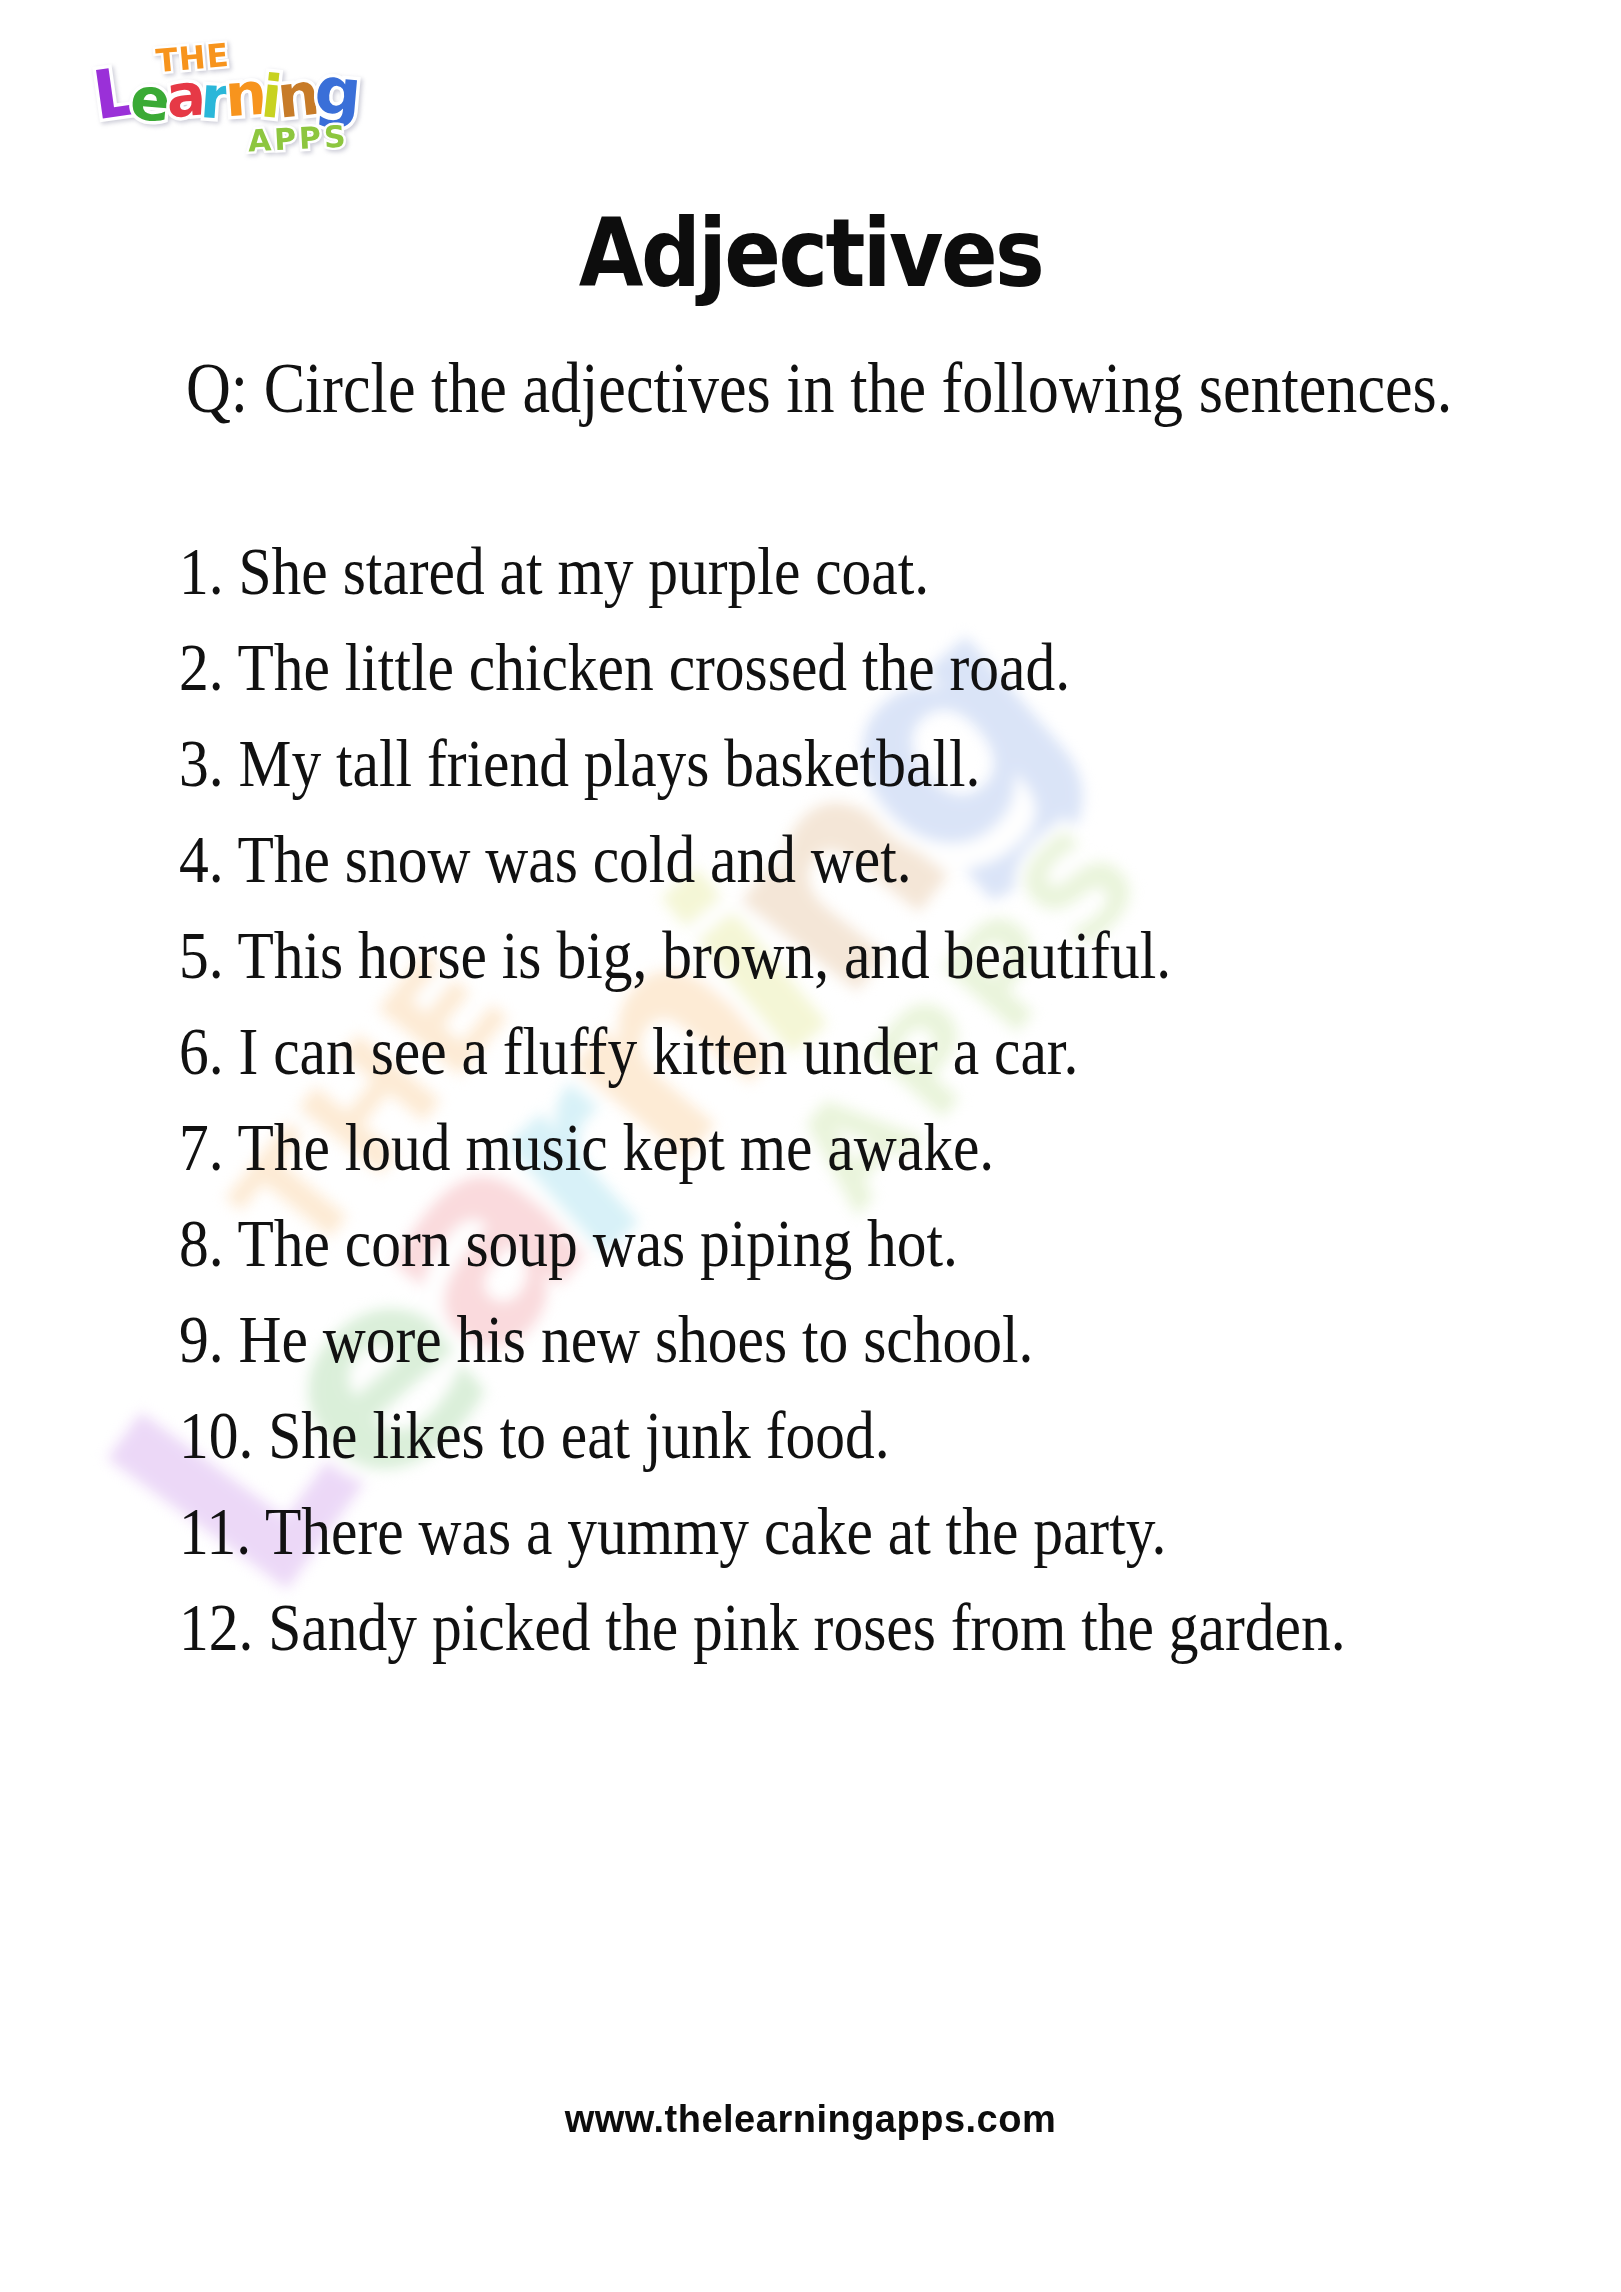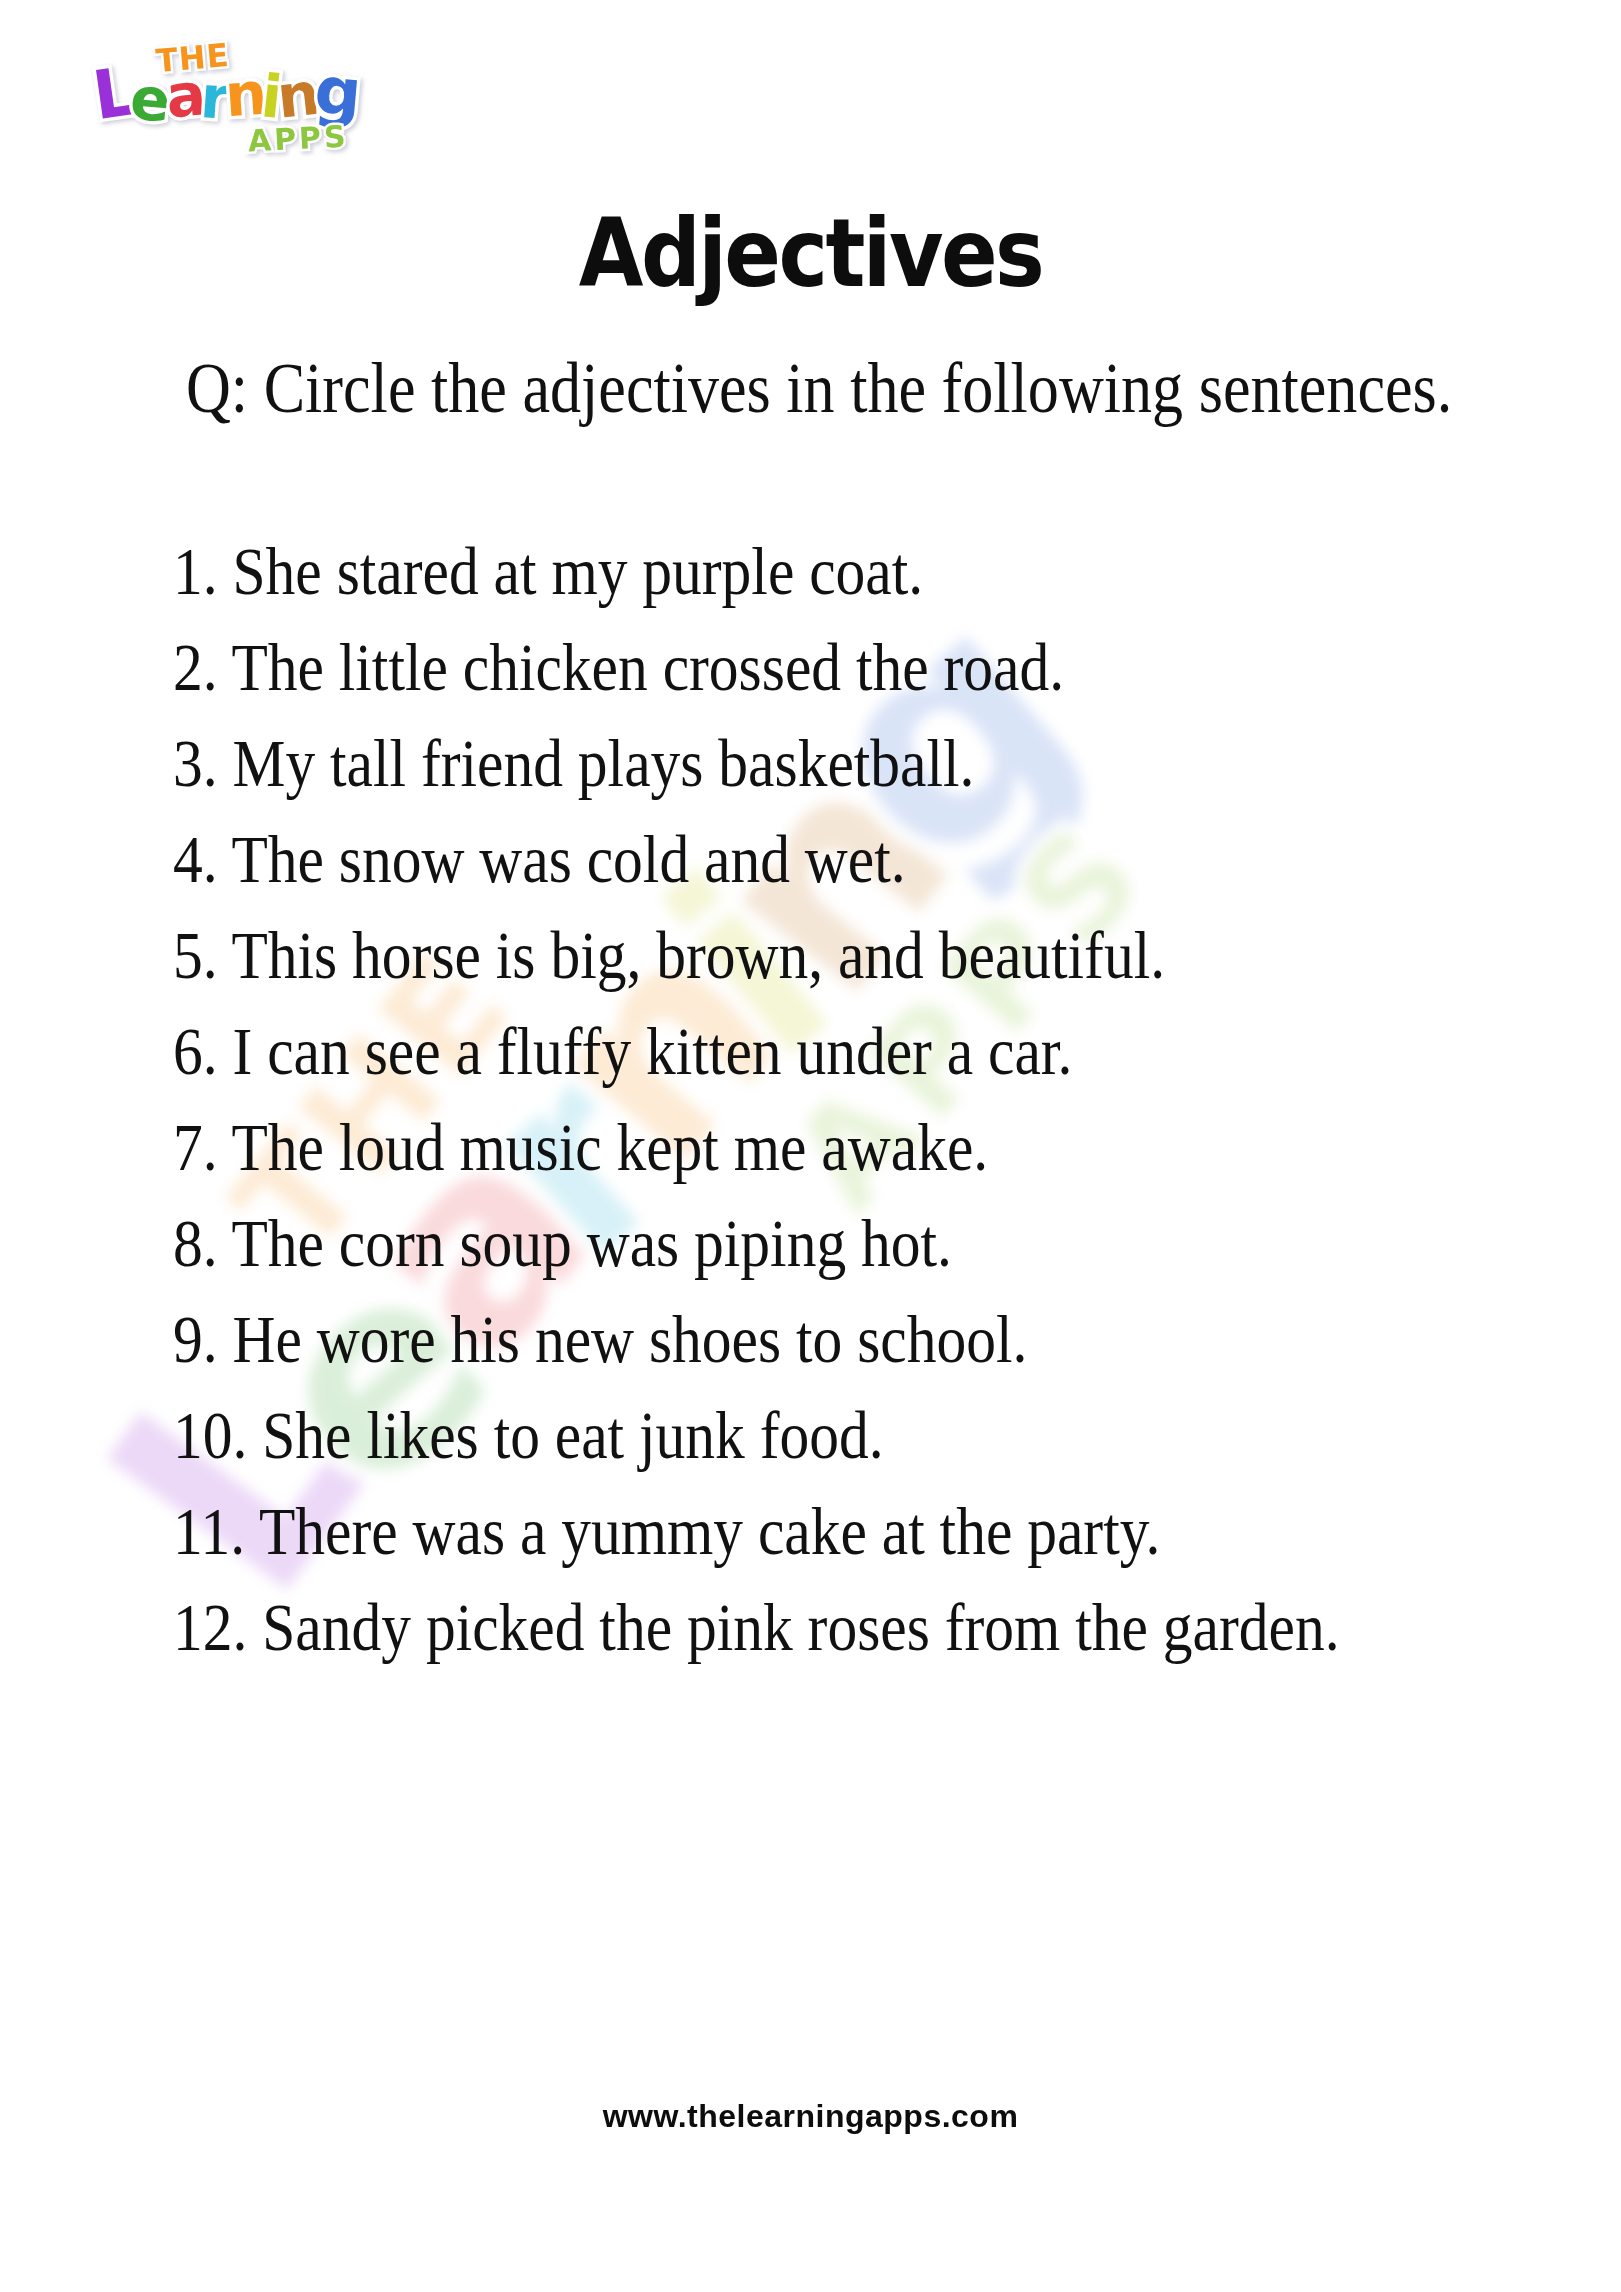--- a/index.html
+++ b/index.html
@@ -57,29 +57,29 @@
     position:absolute; left:0; right:0; top:206px; text-align:center;
     font-family:"DejaVu Sans", sans-serif; font-weight:bold;
     font-size:95px; line-height:1; letter-spacing:-2.9px; color:#0d0d0d;
     transform:scaleX(0.88);
   }
   .question {
     position:absolute; left:186px; top:353px;
     font-size:71px; line-height:1; white-space:nowrap;
     transform:scaleX(0.875); transform-origin:0 0;
   }
-  .sentences { position:absolute; left:173px; top:523px; }
+  .sentences { position:absolute; left:179px; top:523px; }
   .sentence {
     height:96px; line-height:96px; font-size:68px; white-space:nowrap;
     transform:scaleX(0.875); transform-origin:0 50%;
   }
   .footer {
     position:absolute; left:0; right:0; top:2098px; text-align:center;
     font-family:"Liberation Sans", sans-serif; font-weight:bold;
-    font-size:32px; letter-spacing:0.5px; color:#0d0d0d;
+    font-size:38px; letter-spacing:0.5px; color:#0d0d0d;
   }
 </style>
 </head>
 <body>
 
 <div class="page">
 
   <div class="logo logo-header">
     <div class="logo-the" style="color: rgb(247, 148, 29);">THE</div>
     <div class="logo-word"><span style="color: rgb(154, 48, 216);">L</span><span style="color: rgb(58, 170, 53);">e</span><span style="color: rgb(230, 57, 70);">a</span><span style="color: rgb(43, 183, 217);">r</span><span style="color: rgb(247, 148, 29);">n</span><span style="color: rgb(200, 210, 32);">i</span><span style="color: rgb(199, 123, 40);">n</span><span style="color: rgb(58, 111, 216);">g</span></div>

